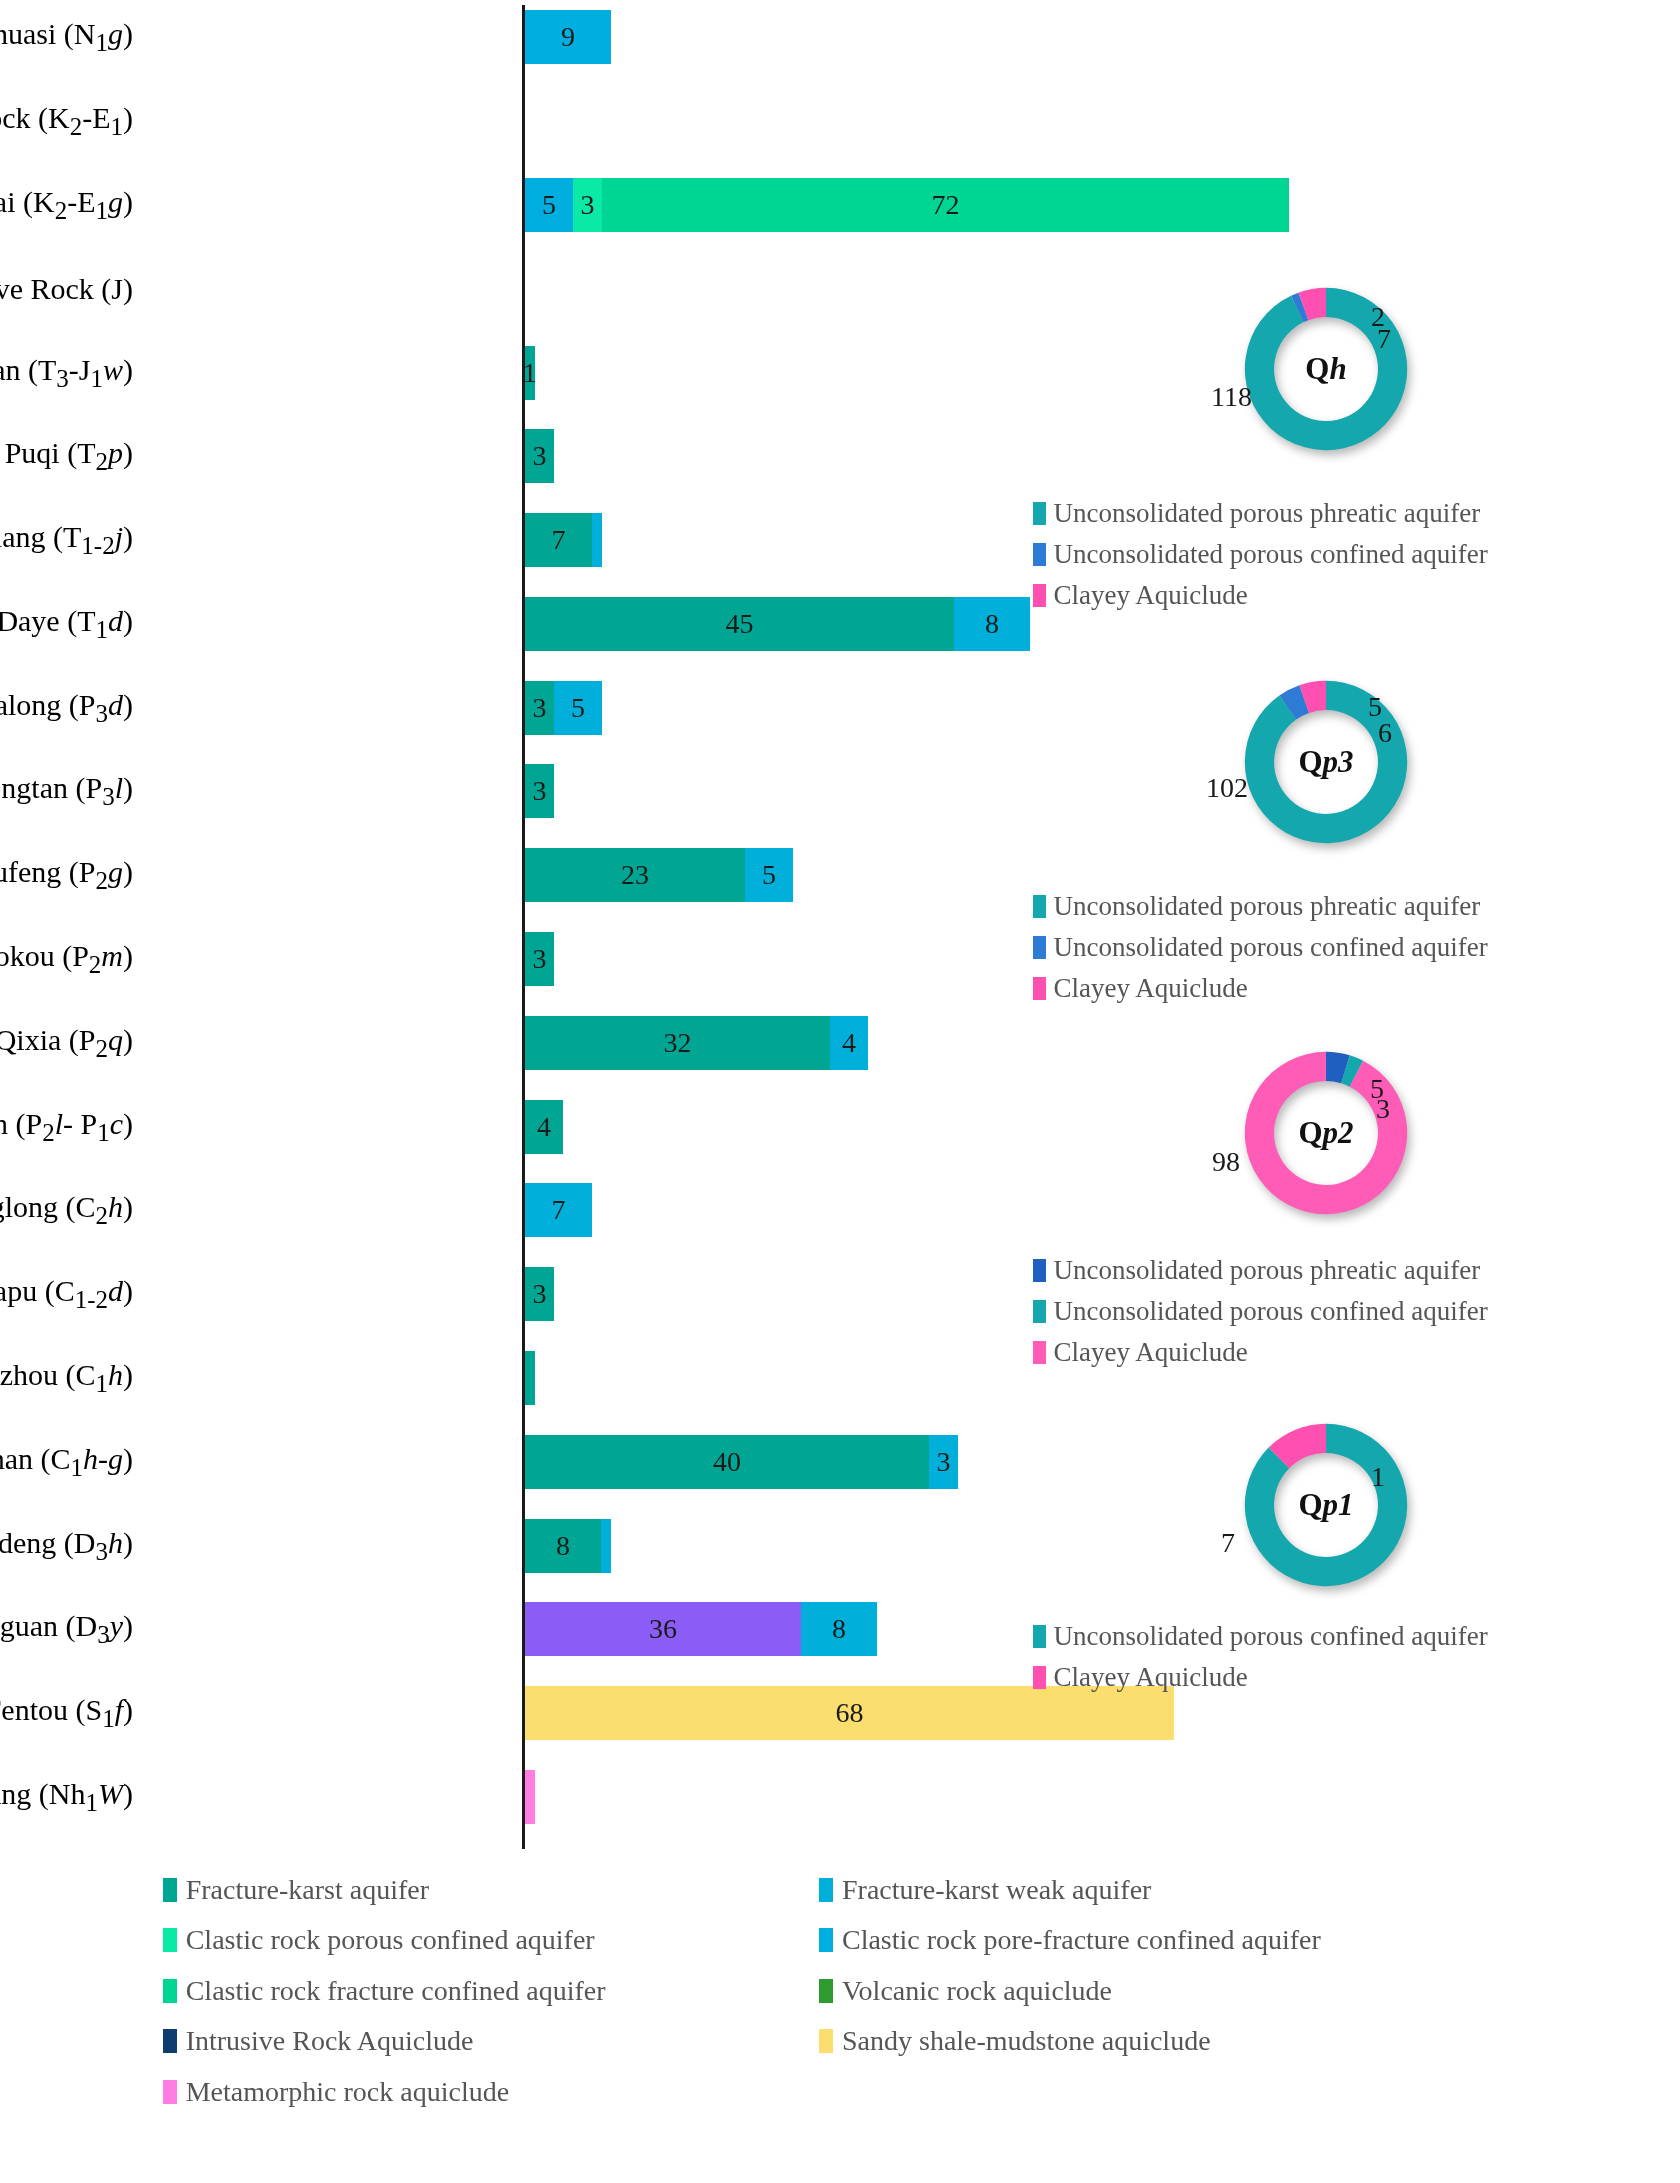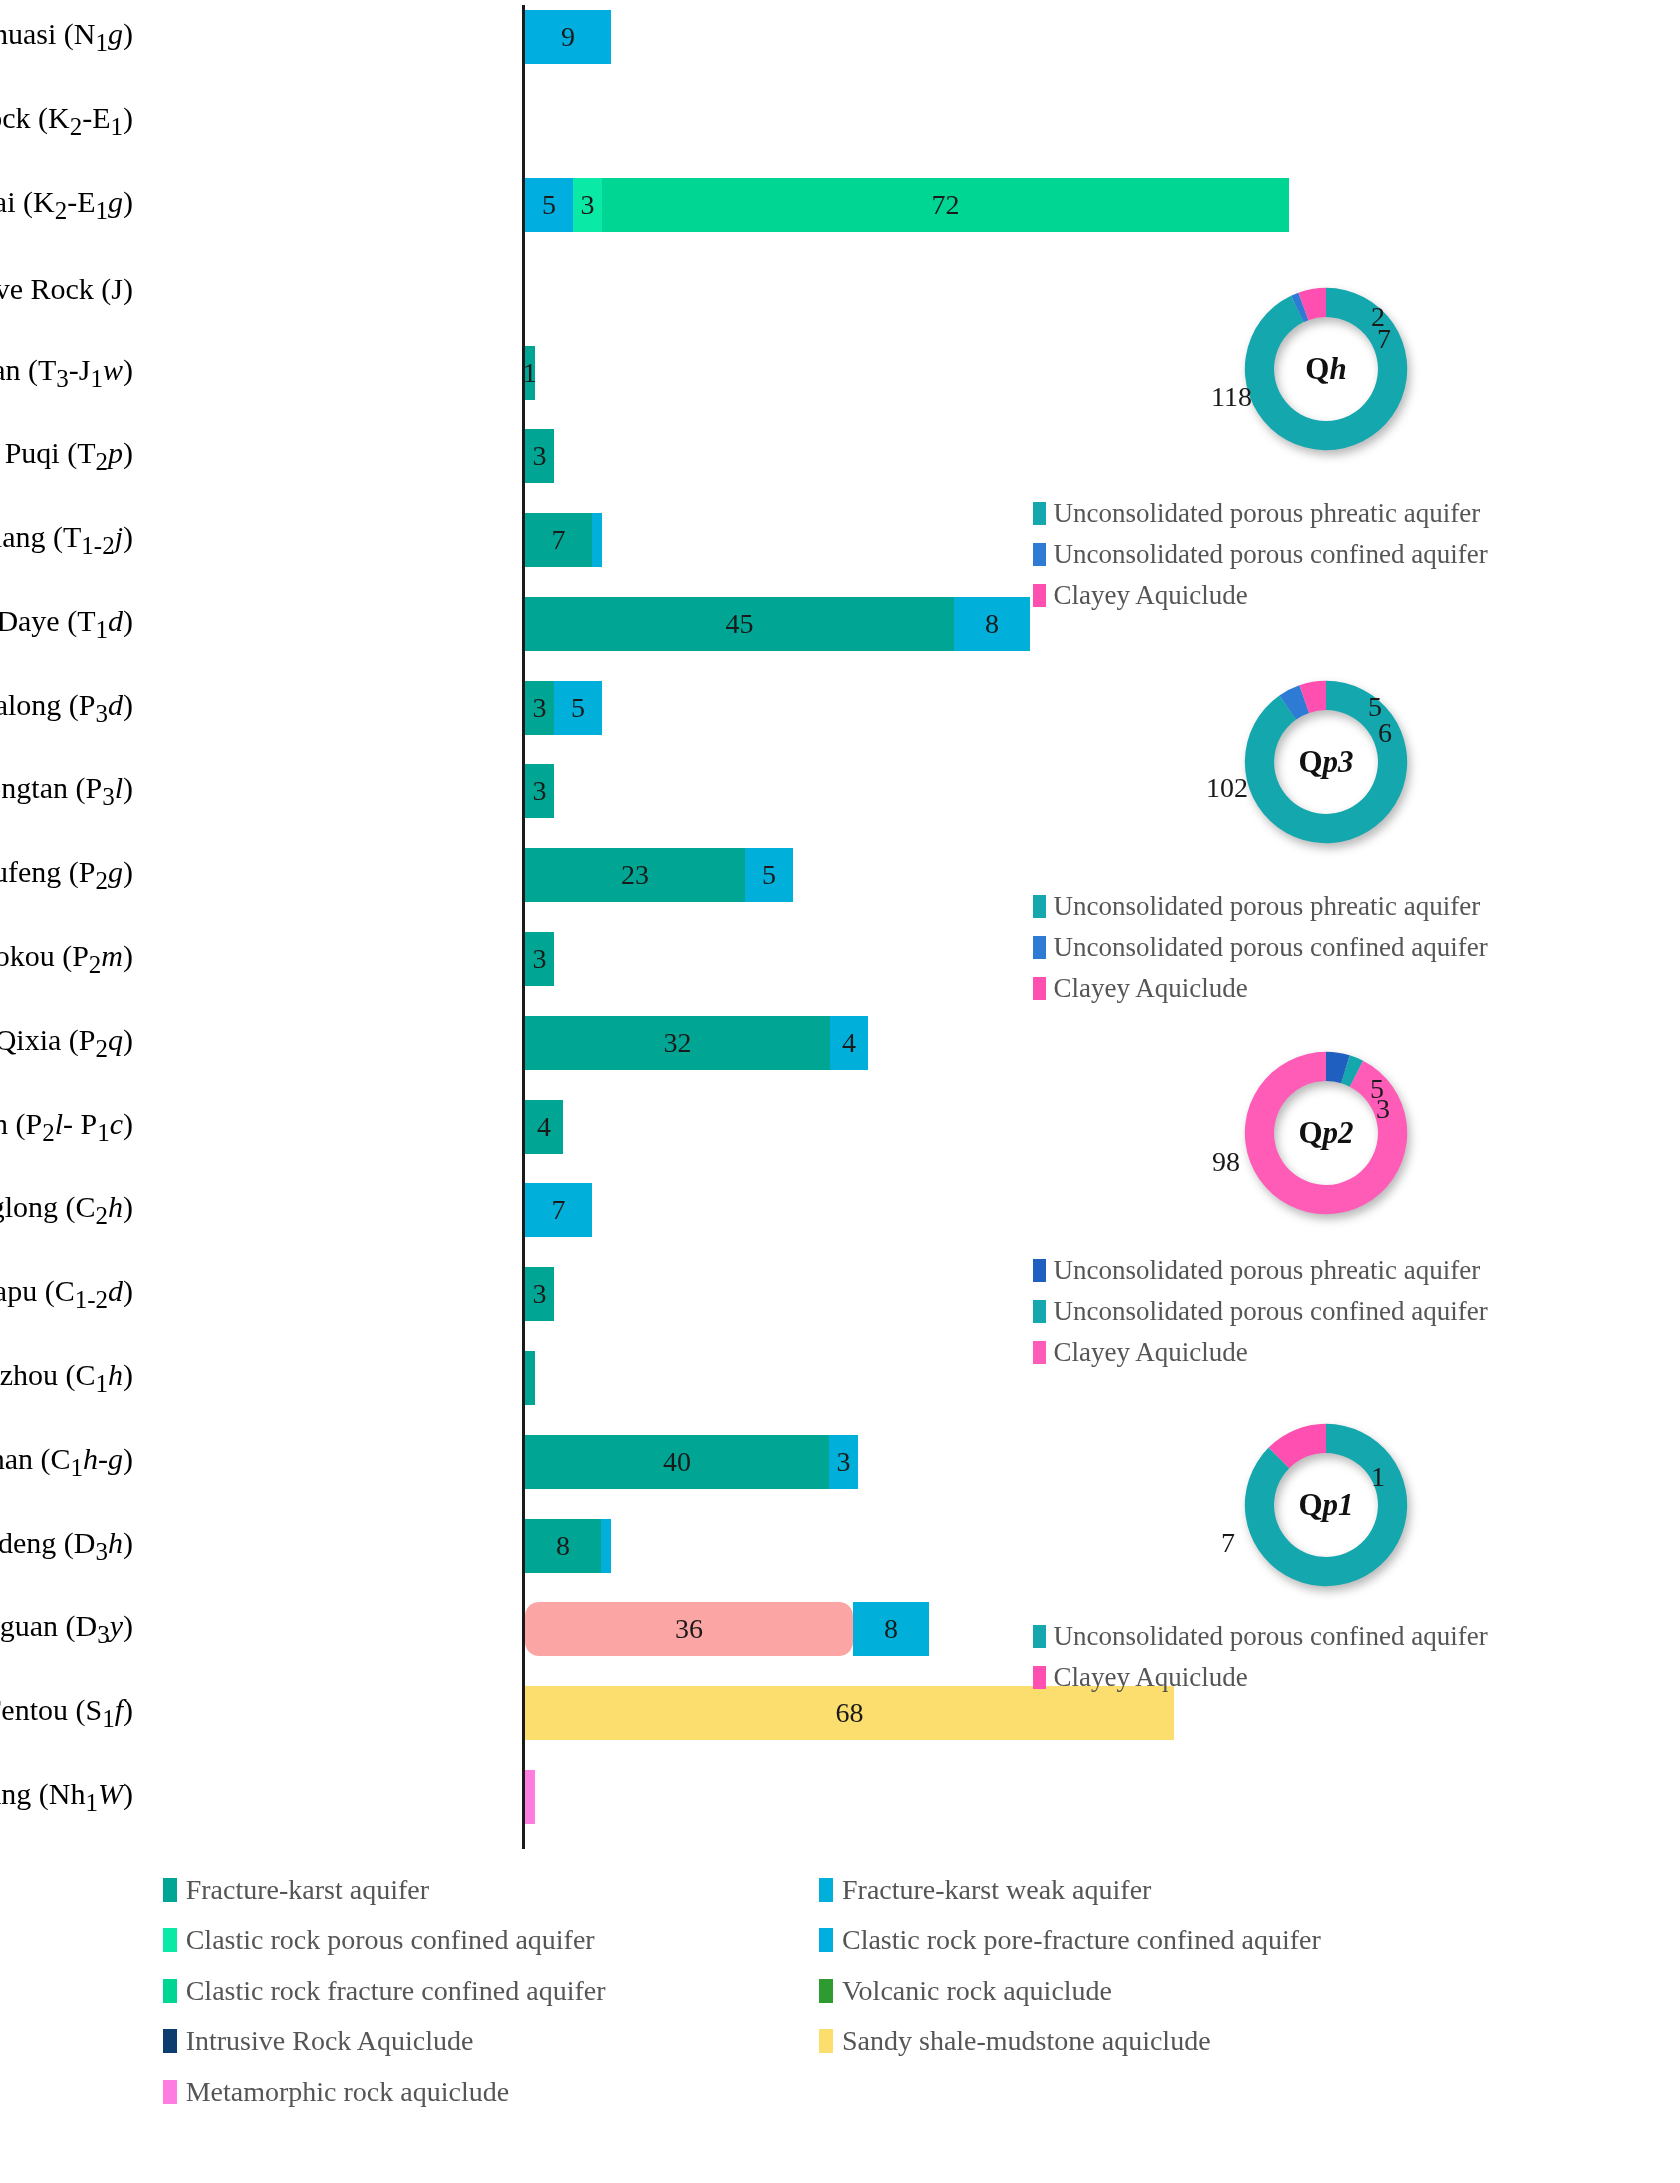--- a/index.html
+++ b/index.html
@@ -192,41 +192,41 @@
         </div>
         <div class="row" style="top: 1346px;">
           <div class="cat-label">Hezhou (C<sub>1</sub><i>h</i>)</div>
           <div class="bars">
             <div class="seg" style="width: 9.5px; background: rgb(0, 166, 147);"></div>
           </div>
         </div>
         <div class="row" style="top: 1430px;">
           <div class="cat-label">Hezhou-Gaolishan (C<sub>1</sub><i>h-g</i>)</div>
           <div class="bars">
-            <div class="seg" style="width: 304px; background: rgb(0, 166, 147);">
+            <div class="seg" style="width: 404px; background: rgb(0, 166, 147);">
               <span>40</span>
             </div>
             <div class="seg" style="width: 29px; background: rgb(0, 176, 218);">
               <span>3</span>
             </div>
           </div>
         </div>
         <div class="row" style="top: 1514px;">
           <div class="cat-label">Huangjiadeng (D<sub>3</sub><i>h</i>)</div>
           <div class="bars">
             <div class="seg" style="width: 76px; background: rgb(0, 166, 147);">
               <span>8</span>
             </div>
             <div class="seg" style="width: 9.5px; background: rgb(0, 176, 218);"></div>
           </div>
         </div>
         <div class="row" style="top: 1597px;">
           <div class="cat-label">Yuntaiguan (D<sub>3</sub><i>y</i>)</div>
           <div class="bars">
-            <div class="seg" style="width: 328px; background: #fca5a5; border-radius: 14px;">
+            <div class="seg" style="width: 276px; background: #8b5cf6;">
               <span>36</span>
             </div>
             <div class="seg" style="width: 76px; background: rgb(0, 176, 218);">
               <span>8</span>
             </div>
           </div>
         </div>
         <div class="row" style="top: 1681px;">
           <div class="cat-label">Fentou (S<sub>1</sub><i>f</i>)</div>
           <div class="bars">

